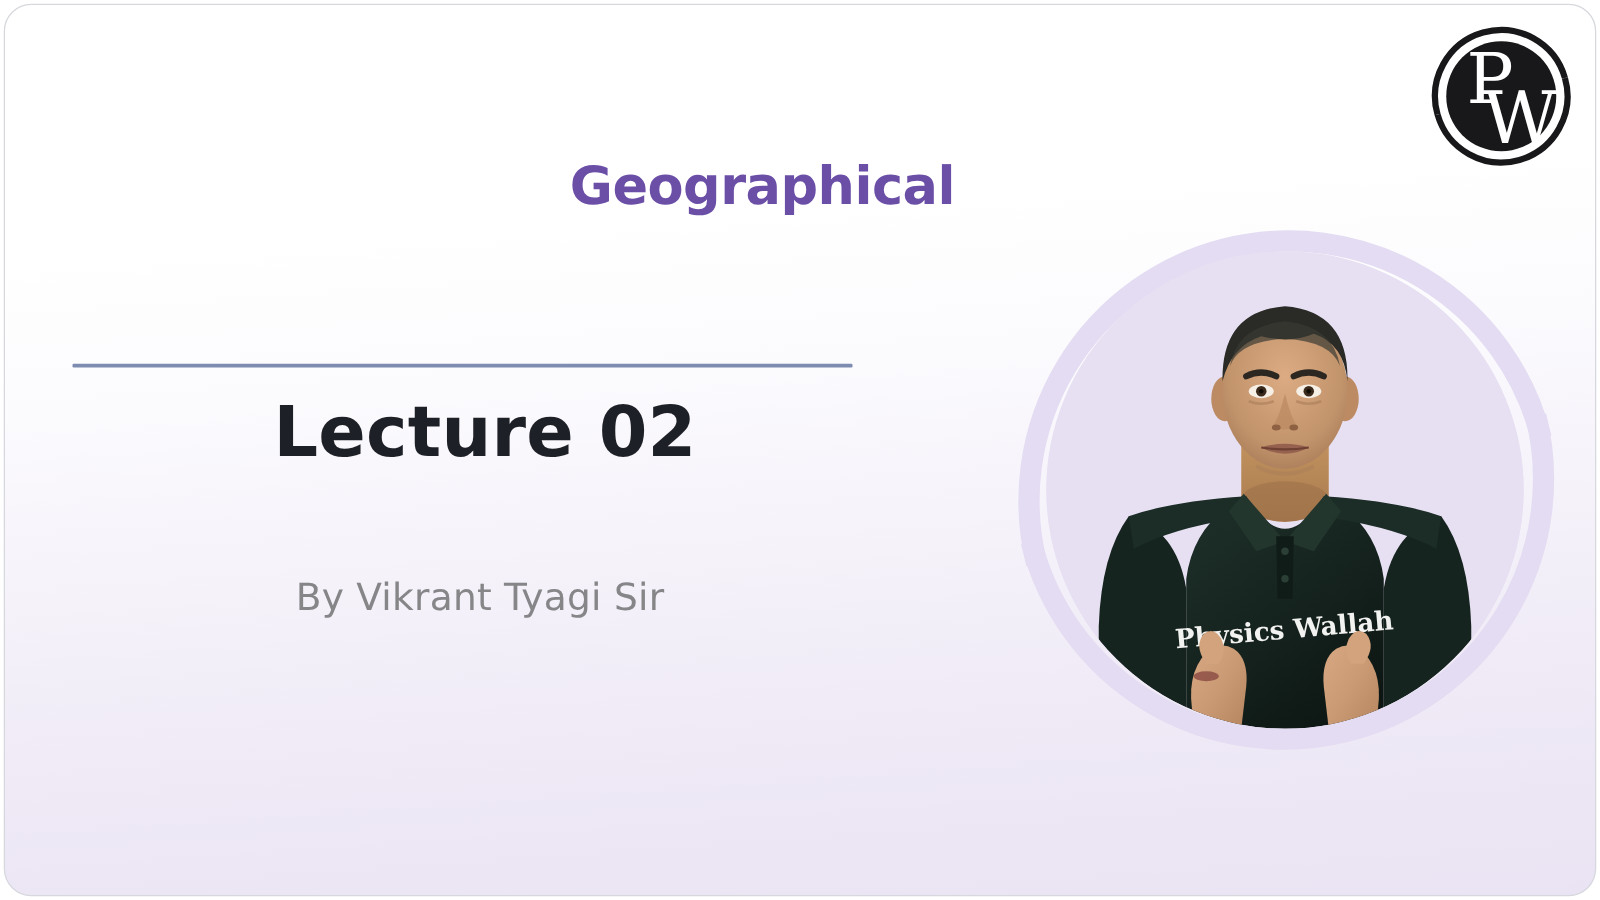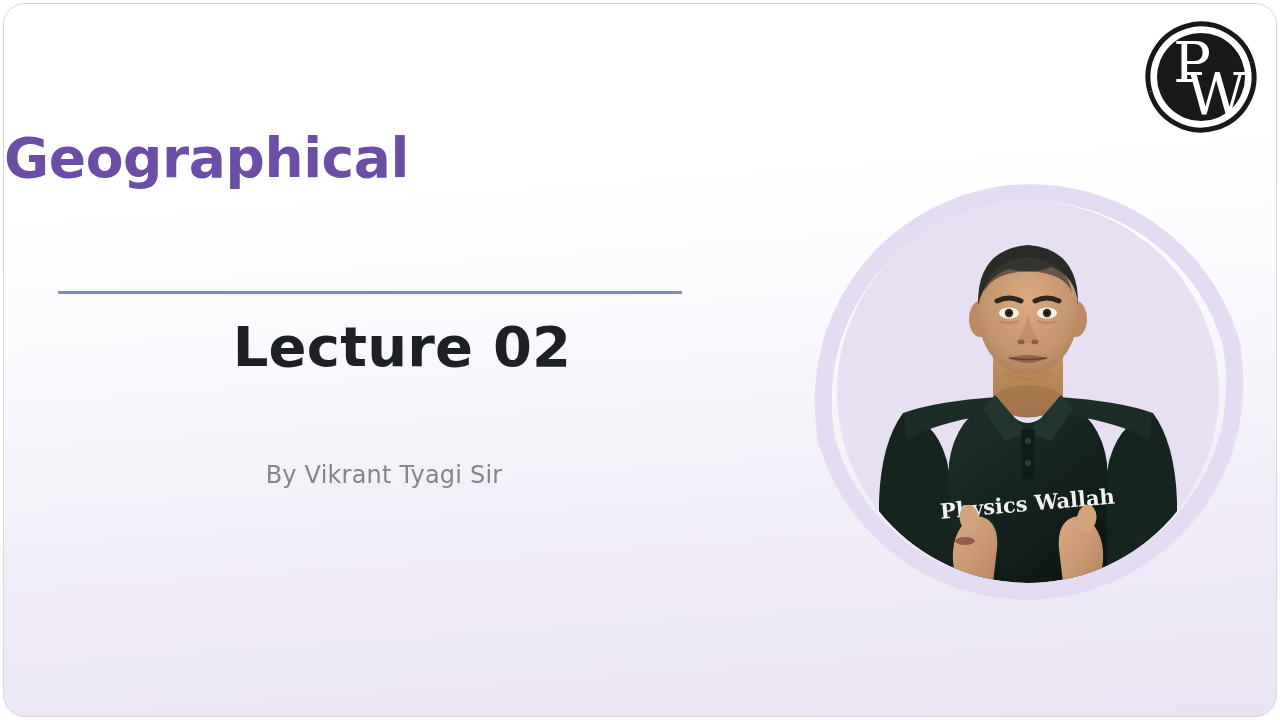--- a/index.html
+++ b/index.html
@@ -37,63 +37,63 @@
 
   
   .text-block {
     position: absolute;
     left: 0px;
     top: 112px;
     width: 760px;
   }
   .slide-title {
     margin: 0;
-    text-align: left;
+    text-align: right;
     color: #6b4fa7;
-    font-size: 55px;
+    font-size: 42px;
     font-weight: bold;
     line-height: 1.55;
     letter-spacing: -0.4px;
     font-family: "DejaVu Sans", "Liberation Sans", sans-serif;
   }
   .title-line { display: block; }
 
   .divider {
     position: absolute;
     left: 54px;
     top: 175px;
     width: 624px;
     height: 3px;
     background: #7d8cb0;
     border-radius: 1px;
   }
 
   .lecture-no {
     position: absolute;
-    left: 18px;
+    left: 4px;
     top: 198px;
     width: 760px;
     margin: 0;
     text-align: center;
     color: #1d2026;
     font-size: 56px;
     font-weight: bold;
     letter-spacing: 0.2px;
     font-family: "DejaVu Sans", "Liberation Sans", sans-serif;
   }
 
   .presenter {
     position: absolute;
     left: 0;
     top: 345px;
     width: 760px;
     margin: 0;
     text-align: center;
     color: #868689;
-    font-size: 24px;
+    font-size: 30px;
     font-weight: normal;
     letter-spacing: 0.2px;
     font-family: "DejaVu Sans", "Liberation Sans", sans-serif;
   }
 
   
   .portrait-wrap {
     position: absolute;
     left: 795px;
     top: 145px;

